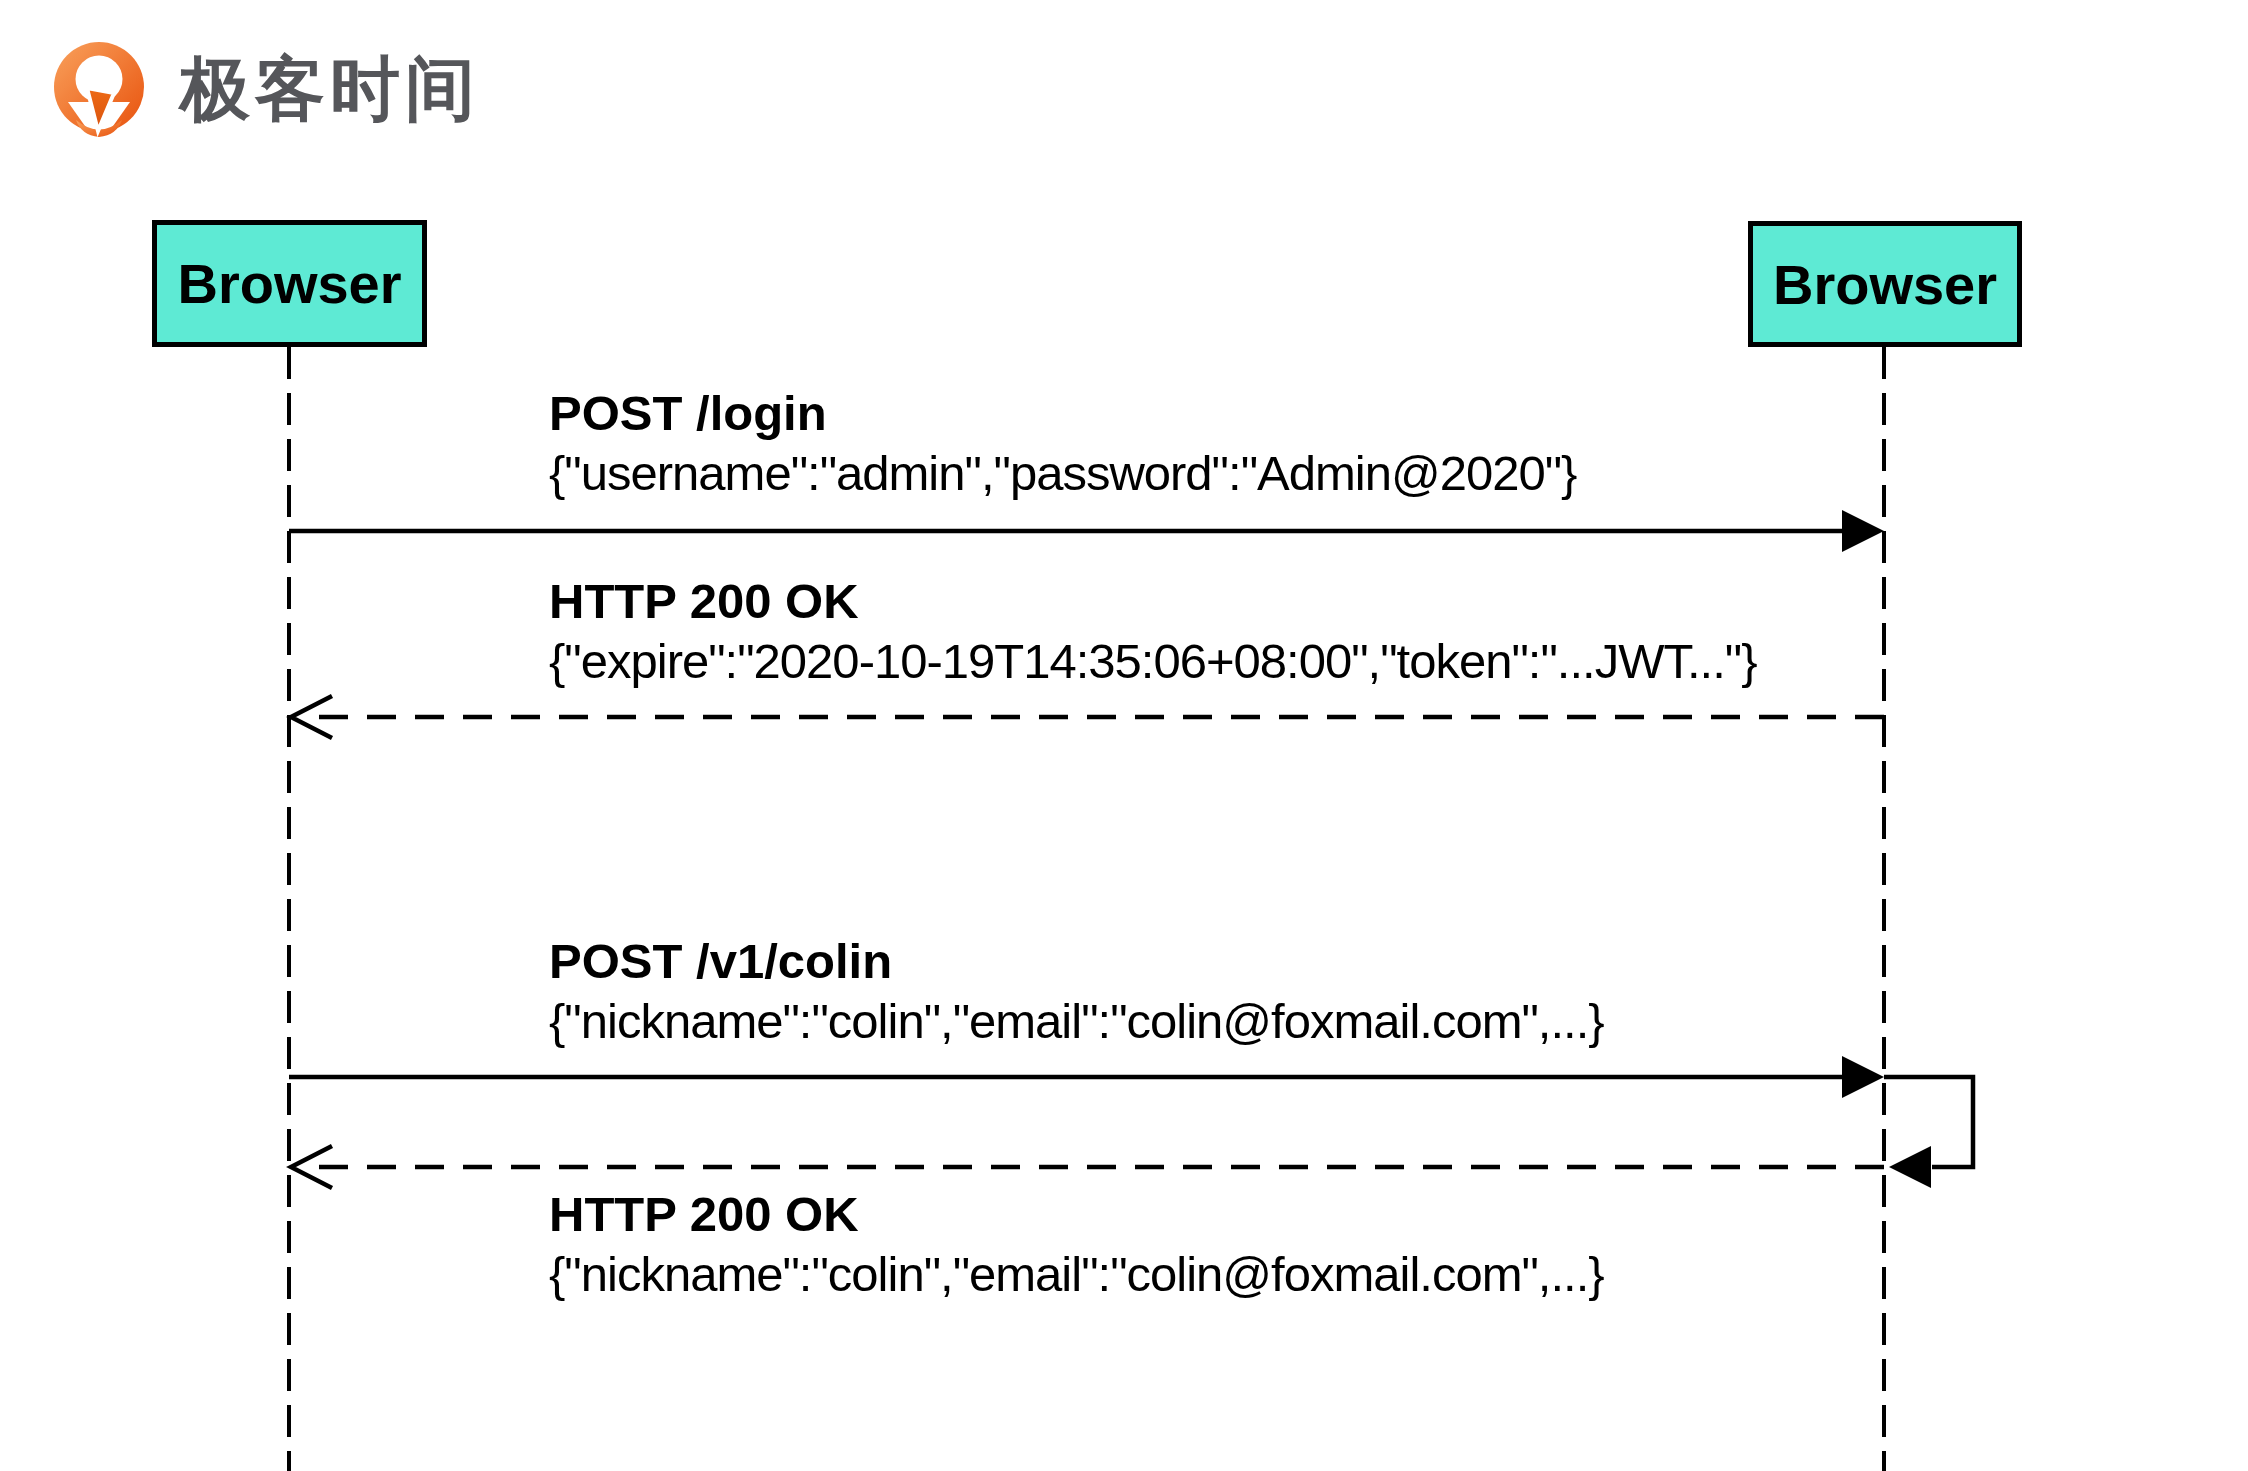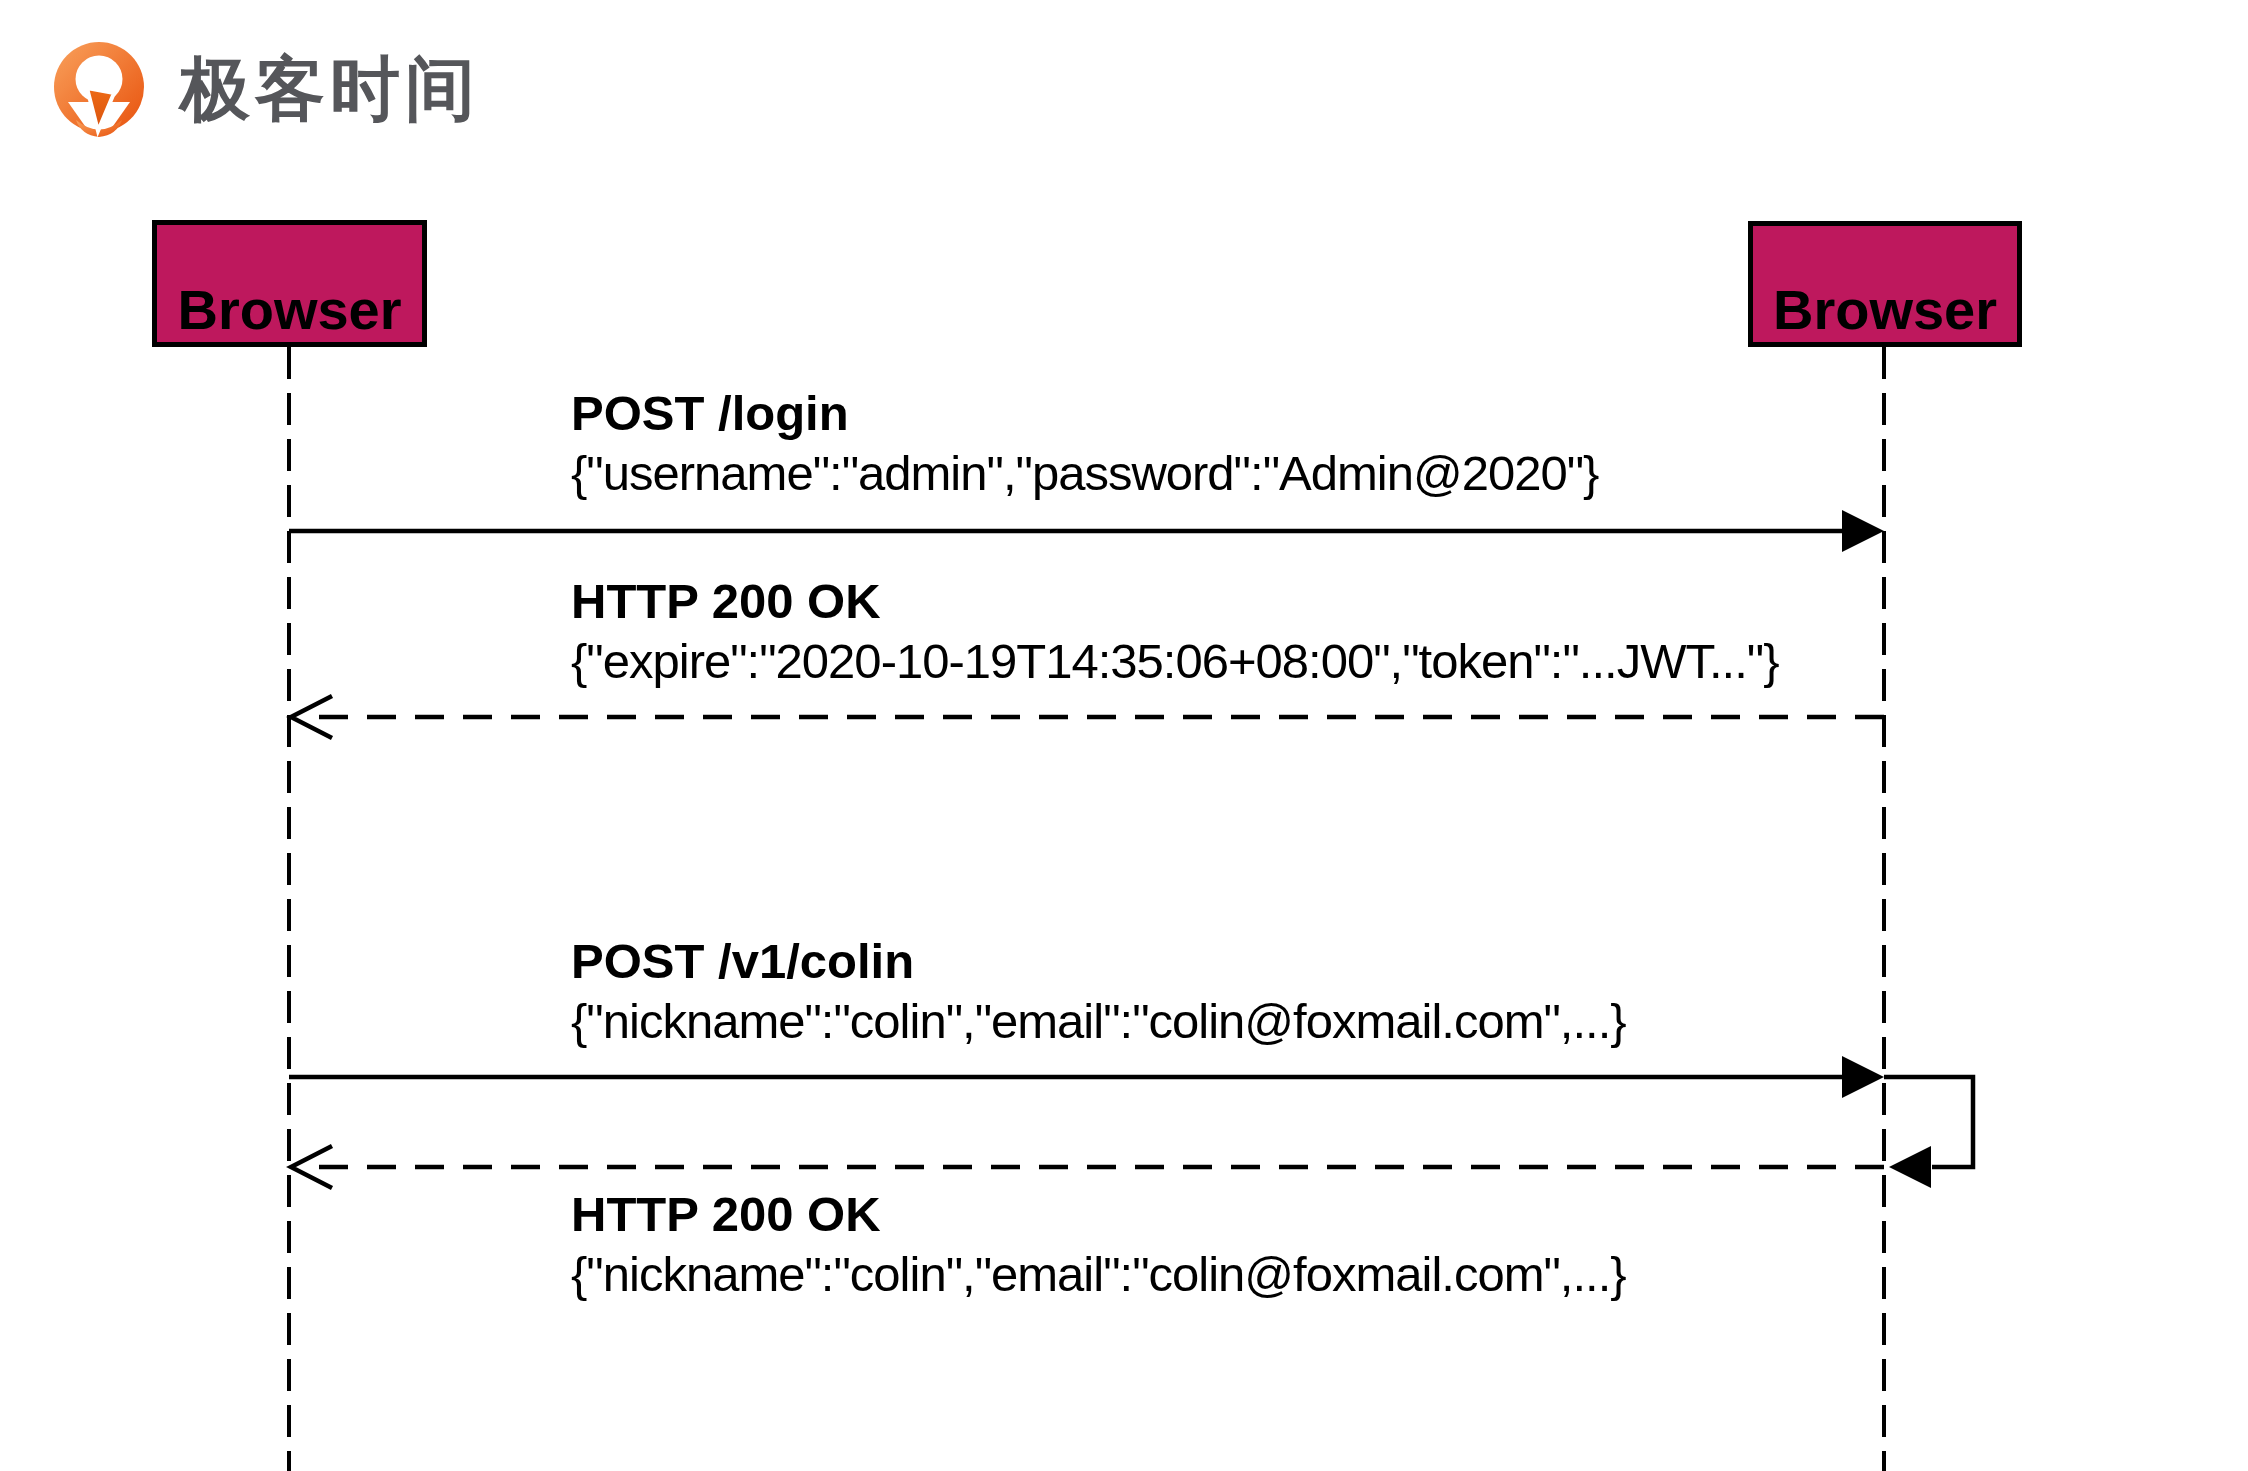--- a/index.html
+++ b/index.html
@@ -37,44 +37,44 @@
     font-weight: 600;
     letter-spacing: 5px;
     color: #55565A;
     white-space: nowrap;
   }
 
   
   .actor {
     position: absolute;
     border: 5px solid #000000;
-    background: #be185d;
+    background: #5eead4;
     display: flex;
-    align-items: flex-end;
+    align-items: center;
     justify-content: center;
     font-size: 56px;
     font-weight: 700;
     box-sizing: border-box;
   }
   .actor-browser { left: 152px; top: 220px; width: 275px; height: 127px; }
   .actor-server  { left: 1748px; top: 221px; width: 274px; height: 126px; }
 
   
   .wires {
     position: absolute;
     left: 0;
     top: 0;
     width: 2248px;
     height: 1471px;
   }
 
   
   .msg {
     position: absolute;
-    left: 571px;
+    left: 549px;
     white-space: nowrap;
   }
   .msg-title {
     font-size: 49px;
     line-height: 60px;
     font-weight: 700;
   }
   .msg-body {
     font-size: 49px;
     line-height: 60px;

